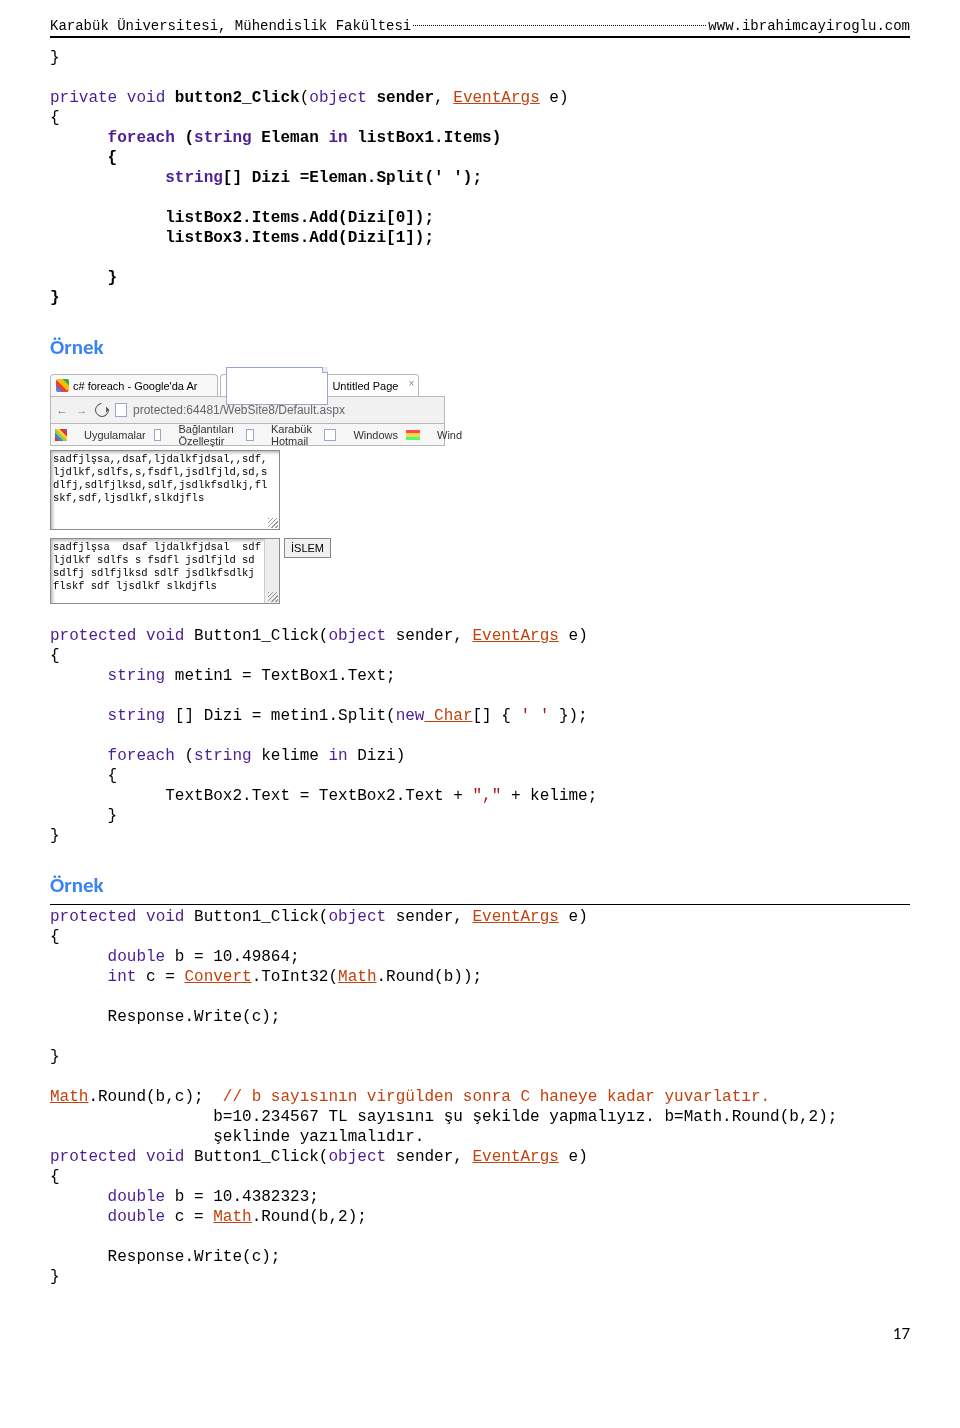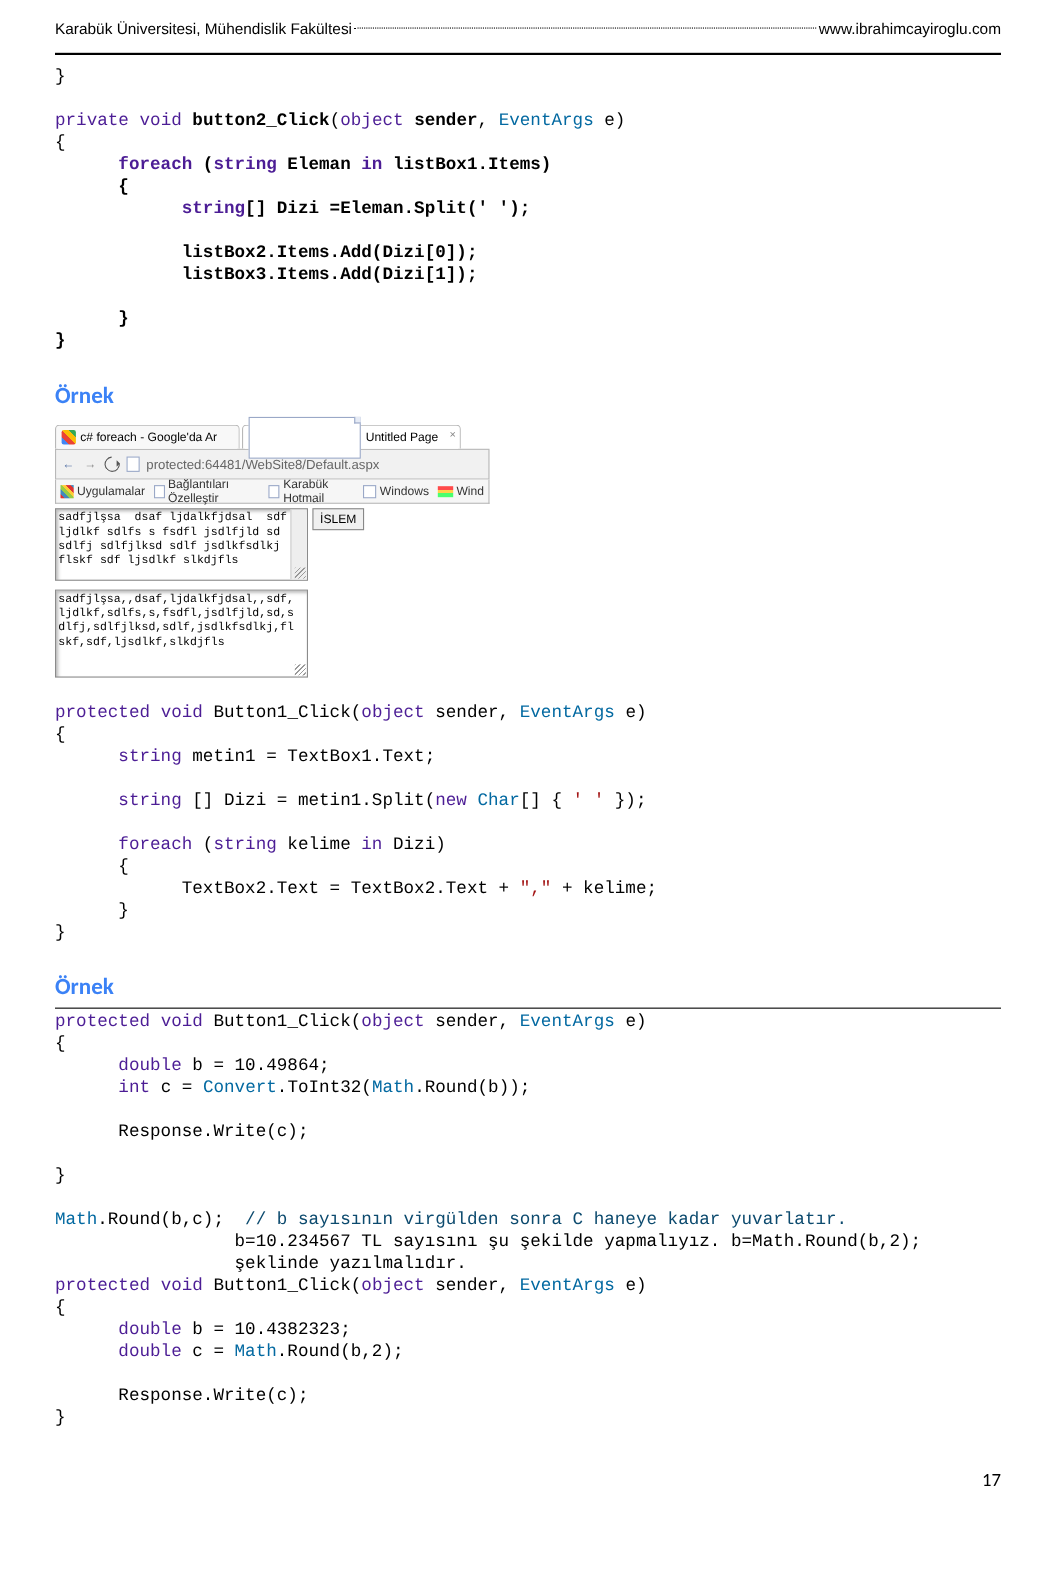--- a/index.html
+++ b/index.html
@@ -11,22 +11,22 @@
     color: #000;
     width: 960px;
   }
   .page {
     padding: 18px 50px 18px 50px;
   }
   .header-row {
     display: flex;
     align-items: baseline;
     font-size: 14px;
-    font-family: Liberation Sans, sans-serif;
-    margin-bottom: 14px;
+    font-family: Liberation Mono, monospace;
+    margin-bottom: 2px;
   }
   .header-left { white-space: nowrap; }
   .header-dots {
     flex: 1;
     border-bottom: 1px dotted #000;
     margin: 0 2px 4px 2px;
     height: 1px;
     align-self: flex-end;
     position: relative;
     top: -4px;
@@ -38,22 +38,22 @@
     margin: 0 0 10px 0;
   }
   pre.code {
     font-family: "Courier New", monospace;
     font-size: 16px;
     line-height: 1.25;
     margin: 0;
     white-space: pre;
   }
   .kw-blue { color: #4c1d95; font-weight: normal; }
-  .kw-teal { color: #0369a1; }
-  .kw-green { color: #0c4a6e; }
+  .kw-teal { color: #c2410c; text-decoration: underline; }
+  .kw-green { color: #c2410c; }
   .kw-string { color: #a31515; }
   .bold { font-weight: bold; }
   h3.ornek {
     color: #3b82f6;
     font-family: Calibri, Arial, sans-serif;
     font-size: 21px;
     font-weight: bold;
     margin: 26px 0 4px 0;
   }
   .hr-thin {
@@ -152,21 +152,21 @@
     display: flex;
     align-items: center;
     background: #f6f6f6;
     border: 1px solid #b8b8b8;
     border-top: none;
     height: 22px;
     padding: 0 4px;
     gap: 8px;
     font-size: 11px;
   }
-  .bm-item { display:flex; align-items:center; gap:3px; color:#333; }
+  .bm-item { display:flex; align-items:center; gap:17px; color:#333; }
   .bm-icon {
     width: 12px; height: 12px;
   }
   .bm-apps { background: repeating-linear-gradient(45deg,#d33 0 3px,#48b 0 6px,#9c4 0 9px,#fc3 0 12px); }
   .bm-page { border:1px solid #9aa8c7; background:#fff; }
   .bm-flag { width:14px; height:10px; background:linear-gradient(to bottom,#ff4a4a 0 33%,#ffd24a 0 66%,#4aff6e 0 100%); }
   .browser-body {
     display: flex;
     align-items: flex-start;
     gap: 4px;
@@ -268,31 +268,31 @@
       <span class="bm-item">
           <span class="bm-icon bm-page"></span>
           <span>Windows</span>
         </span>
       <span class="bm-item">
           <span class="bm-icon bm-flag"></span>
           <span>Wind</span>
         </span>
     </div>
     <div class="browser-body">
+      <div class="textarea-mock second"><span>sadfjlşsa,,dsaf,ljdalkfjdsal,,sdf,
+ljdlkf,sdlfs,s,fsdfl,jsdlfjld,sd,s
+dlfj,sdlfjlksd,sdlf,jsdlkfsdlkj,fl
+skf,sdf,ljsdlkf,slkdjfls</span><span class="resize"></span></div>
+    </div>
+    <div class="browser-body">
       <div class="textarea-mock"><span>sadfjlşsa  dsaf ljdalkfjdsal  sdf
 ljdlkf sdlfs s fsdfl jsdlfjld sd
 sdlfj sdlfjlksd sdlf jsdlkfsdlkj
 flskf sdf ljsdlkf slkdjfls</span><span class="scroll"></span><span class="resize"></span></div>
       <span class="islem-btn">İSLEM</span>
-    </div>
-    <div class="browser-body">
-      <div class="textarea-mock second"><span>sadfjlşsa,,dsaf,ljdalkfjdsal,,sdf,
-ljdlkf,sdlfs,s,fsdfl,jsdlfjld,sd,s
-dlfj,sdlfjlksd,sdlf,jsdlkfsdlkj,fl
-skf,sdf,ljsdlkf,slkdjfls</span><span class="resize"></span></div>
     </div>
   </div>
 
 <pre class="code" style="margin-top:18px;"><span class="kw-blue">protected</span><span class="kw-blue"> void</span><span> Button1_Click(</span><span class="kw-blue">object</span><span> sender, </span><span class="kw-teal">EventArgs</span><span> e)</span>
 <span>{</span>
 <span class="kw-blue">      string</span><span> metin1 = TextBox1.Text;</span>
 
 <span class="kw-blue">      string</span><span> [] Dizi = metin1.Split(</span><span class="kw-blue">new</span><span class="kw-teal"> Char</span><span>[] { </span><span class="kw-string">' '</span><span> });</span>
 
 <span class="kw-blue">      foreach</span><span> (</span><span class="kw-blue">string</span><span> kelime </span><span class="kw-blue">in</span><span> Dizi)</span>

